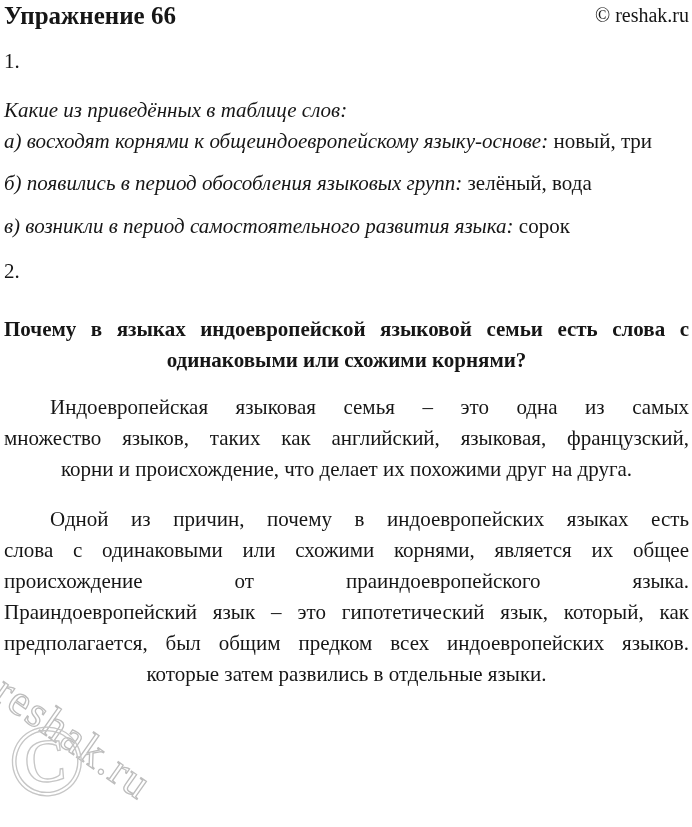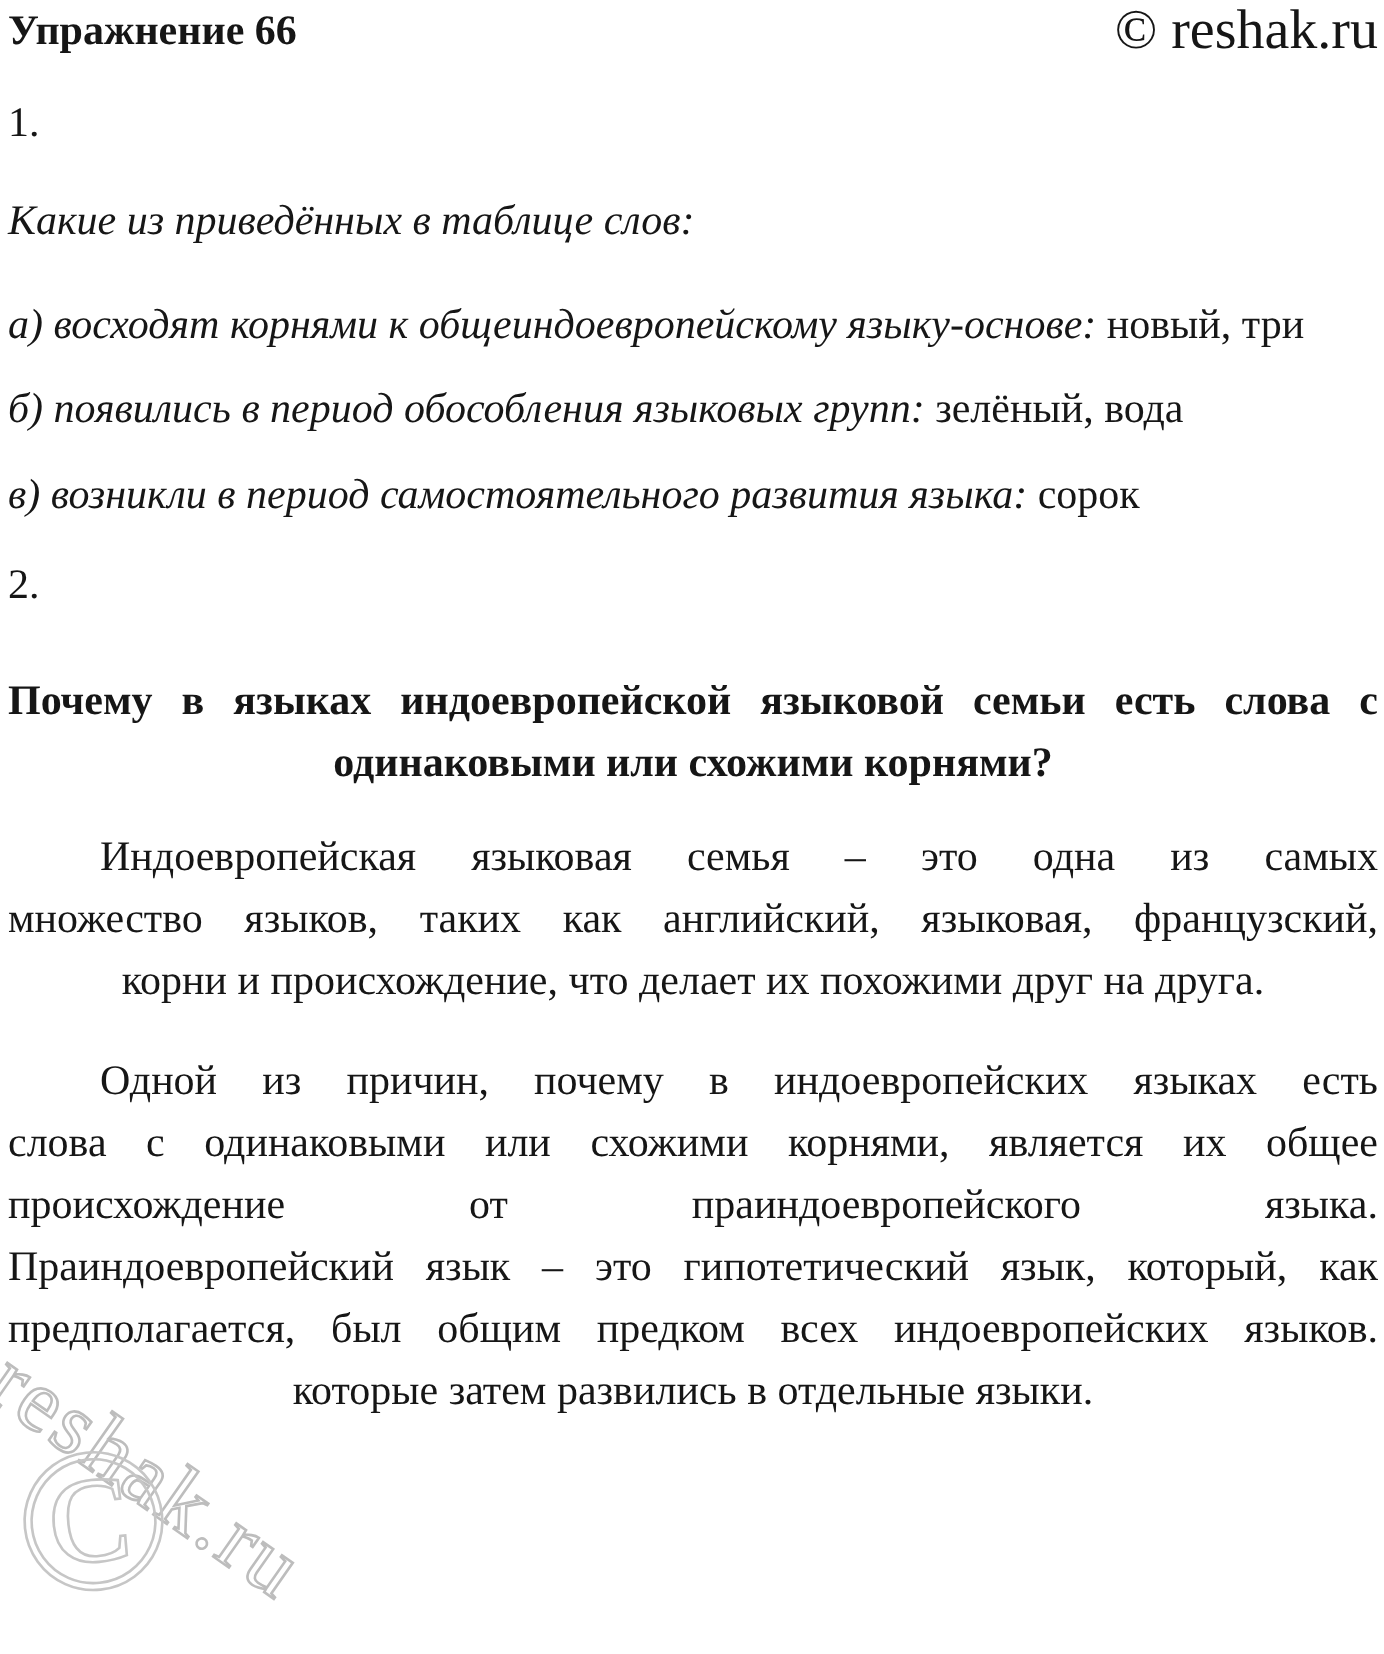--- a/index.html
+++ b/index.html
@@ -7,25 +7,25 @@
     position:relative;
     width:692px;height:827px;
     overflow:hidden;
     background:#ffffff;
     font-family:"Liberation Serif", serif;
     color:#161616;
   }
   .content{position:relative;z-index:1;padding:3px 3px 0 4px;font-size:21px;line-height:31px;}
 
   .header{display:flex;justify-content:space-between;align-items:flex-start;line-height:25px;margin-bottom:18px;}
-  .title{font-weight:bold;font-size:21px;}
-  .copyright{font-size:28px;}
+  .title{font-weight:bold;font-size:25px;}
+  .copyright{font-size:20px;}
 
   .num1{margin-bottom:18px;}
-  .intro{font-style:italic;margin-bottom:21px;}
+  .intro{font-style:italic;}
 
   .item{text-align:justify;}
   .item .q{font-style:italic;}
   .item-a{margin-bottom:11px;}
   .item-b{margin-bottom:12px;}
   .item-v{margin-bottom:14px;}
 
   .num2{margin-bottom:27px;}
 
   .qbold{font-weight:bold;}

